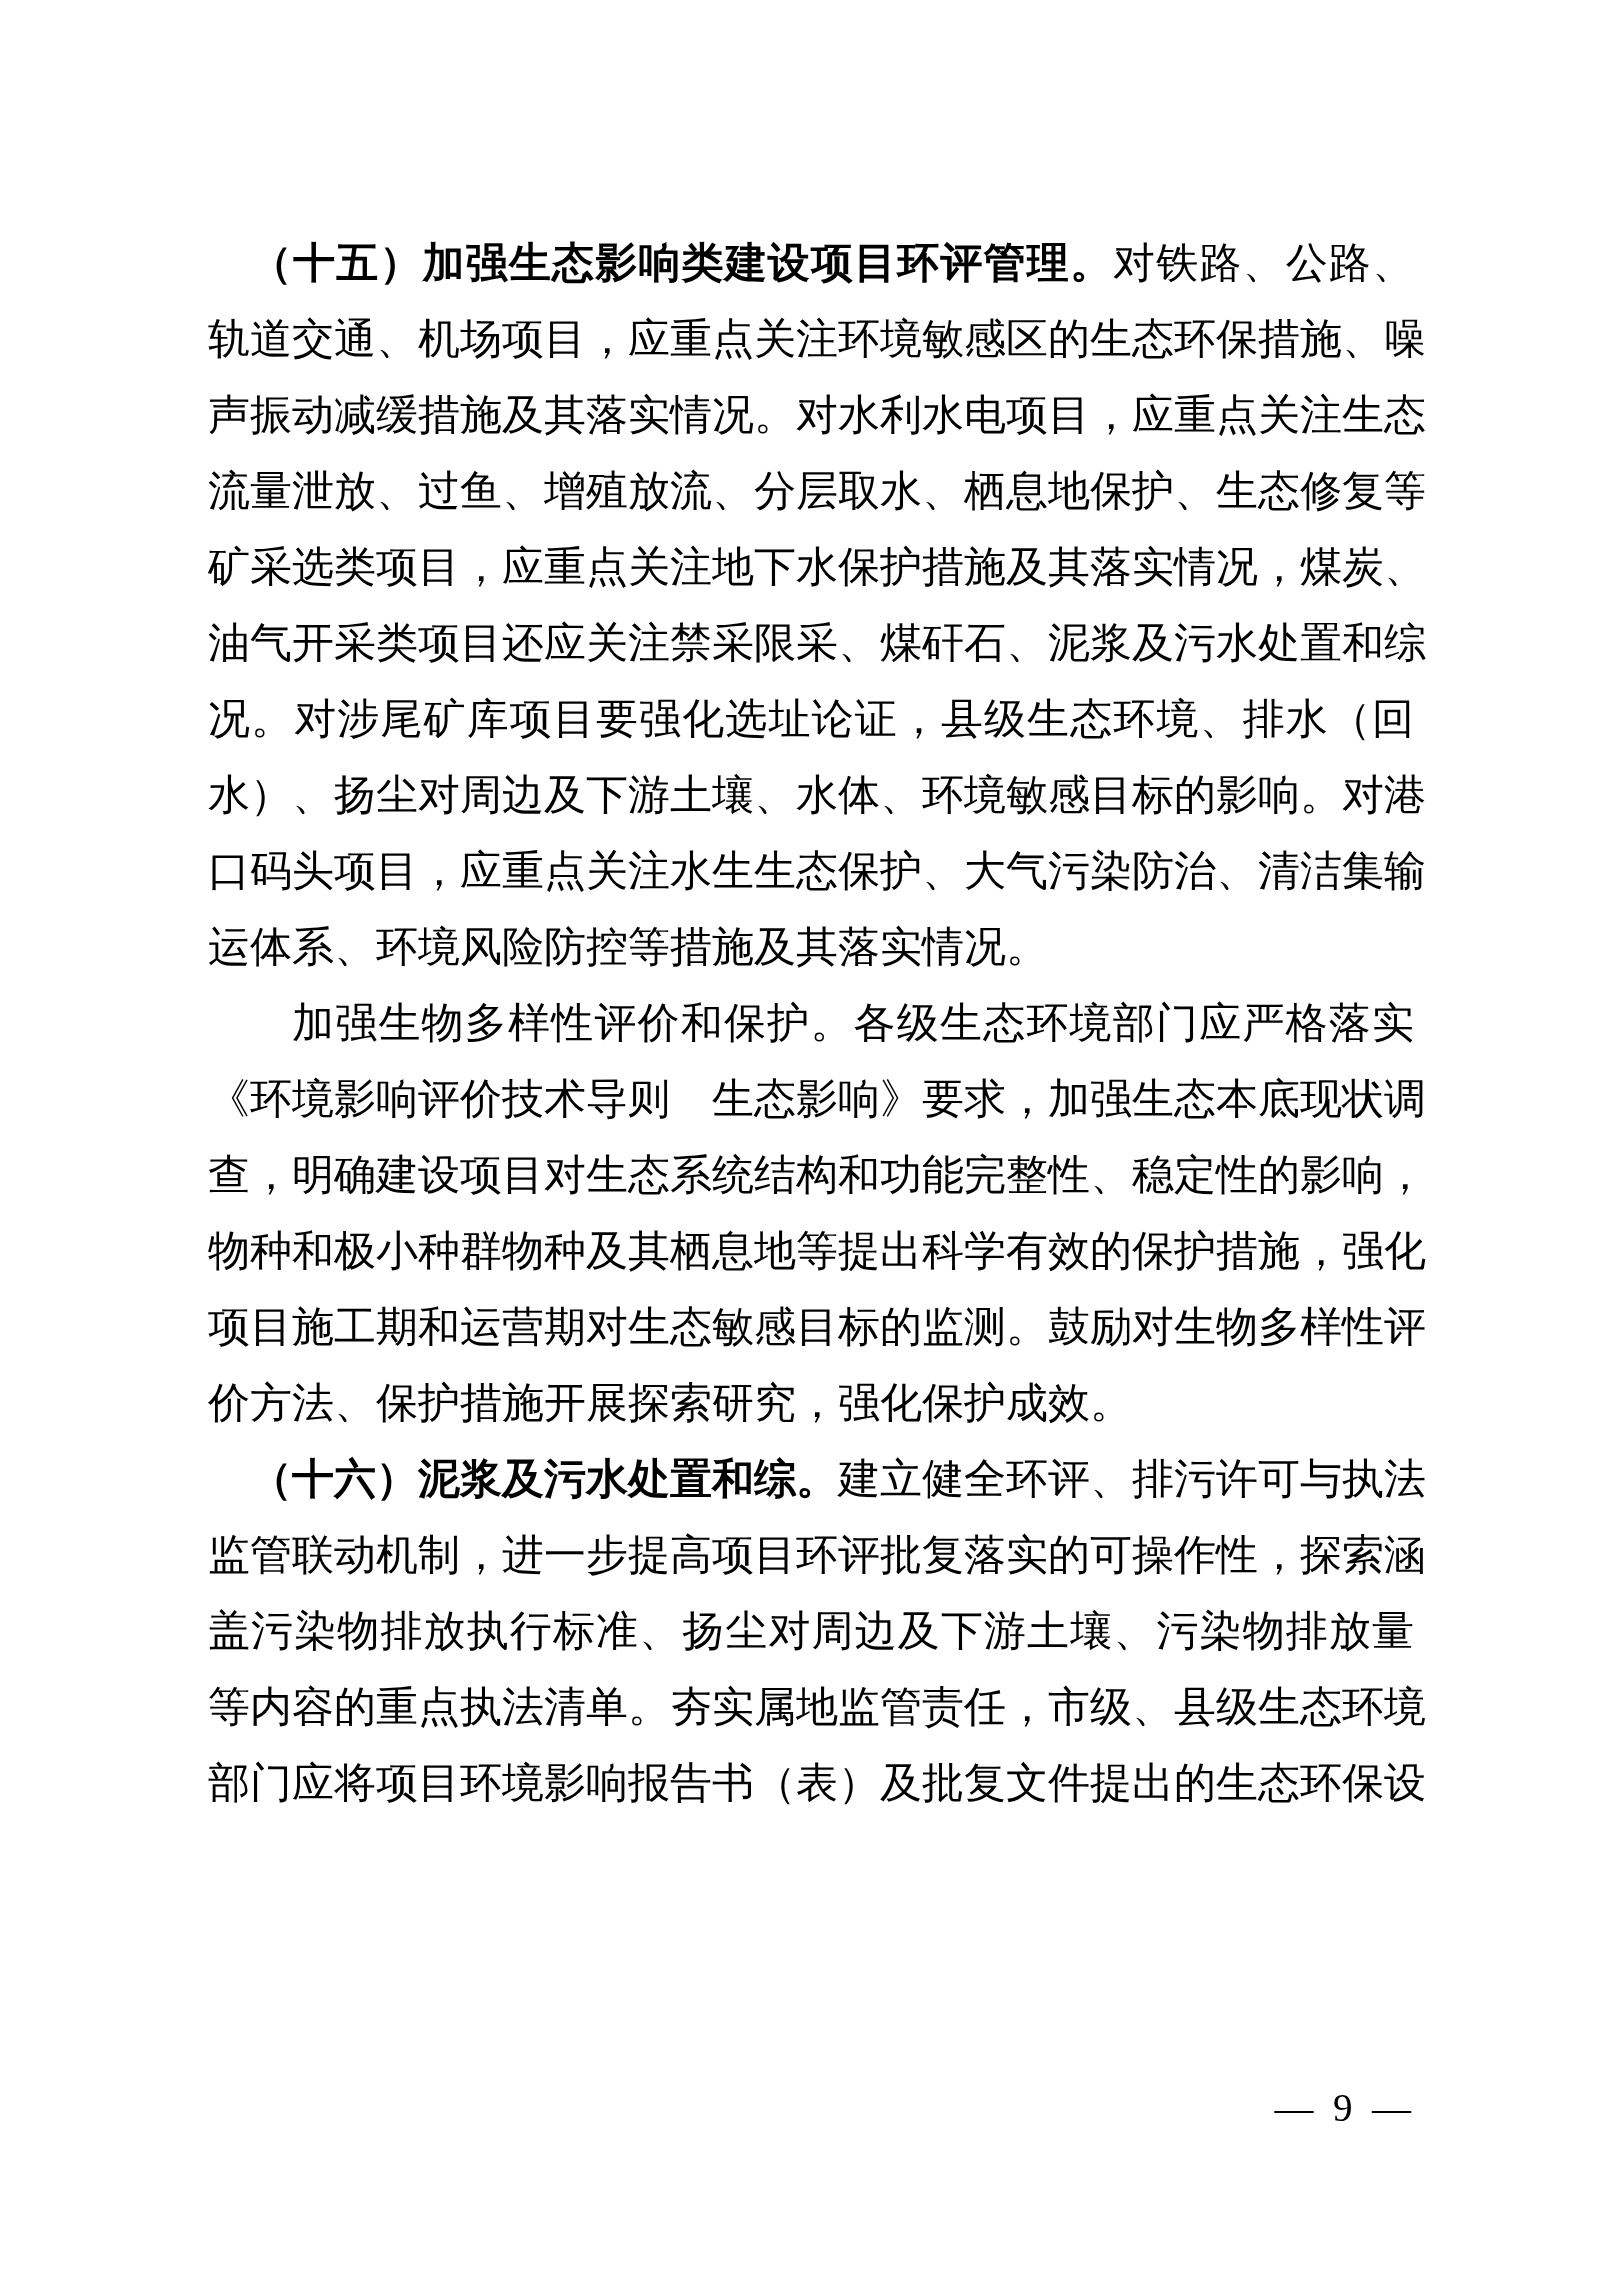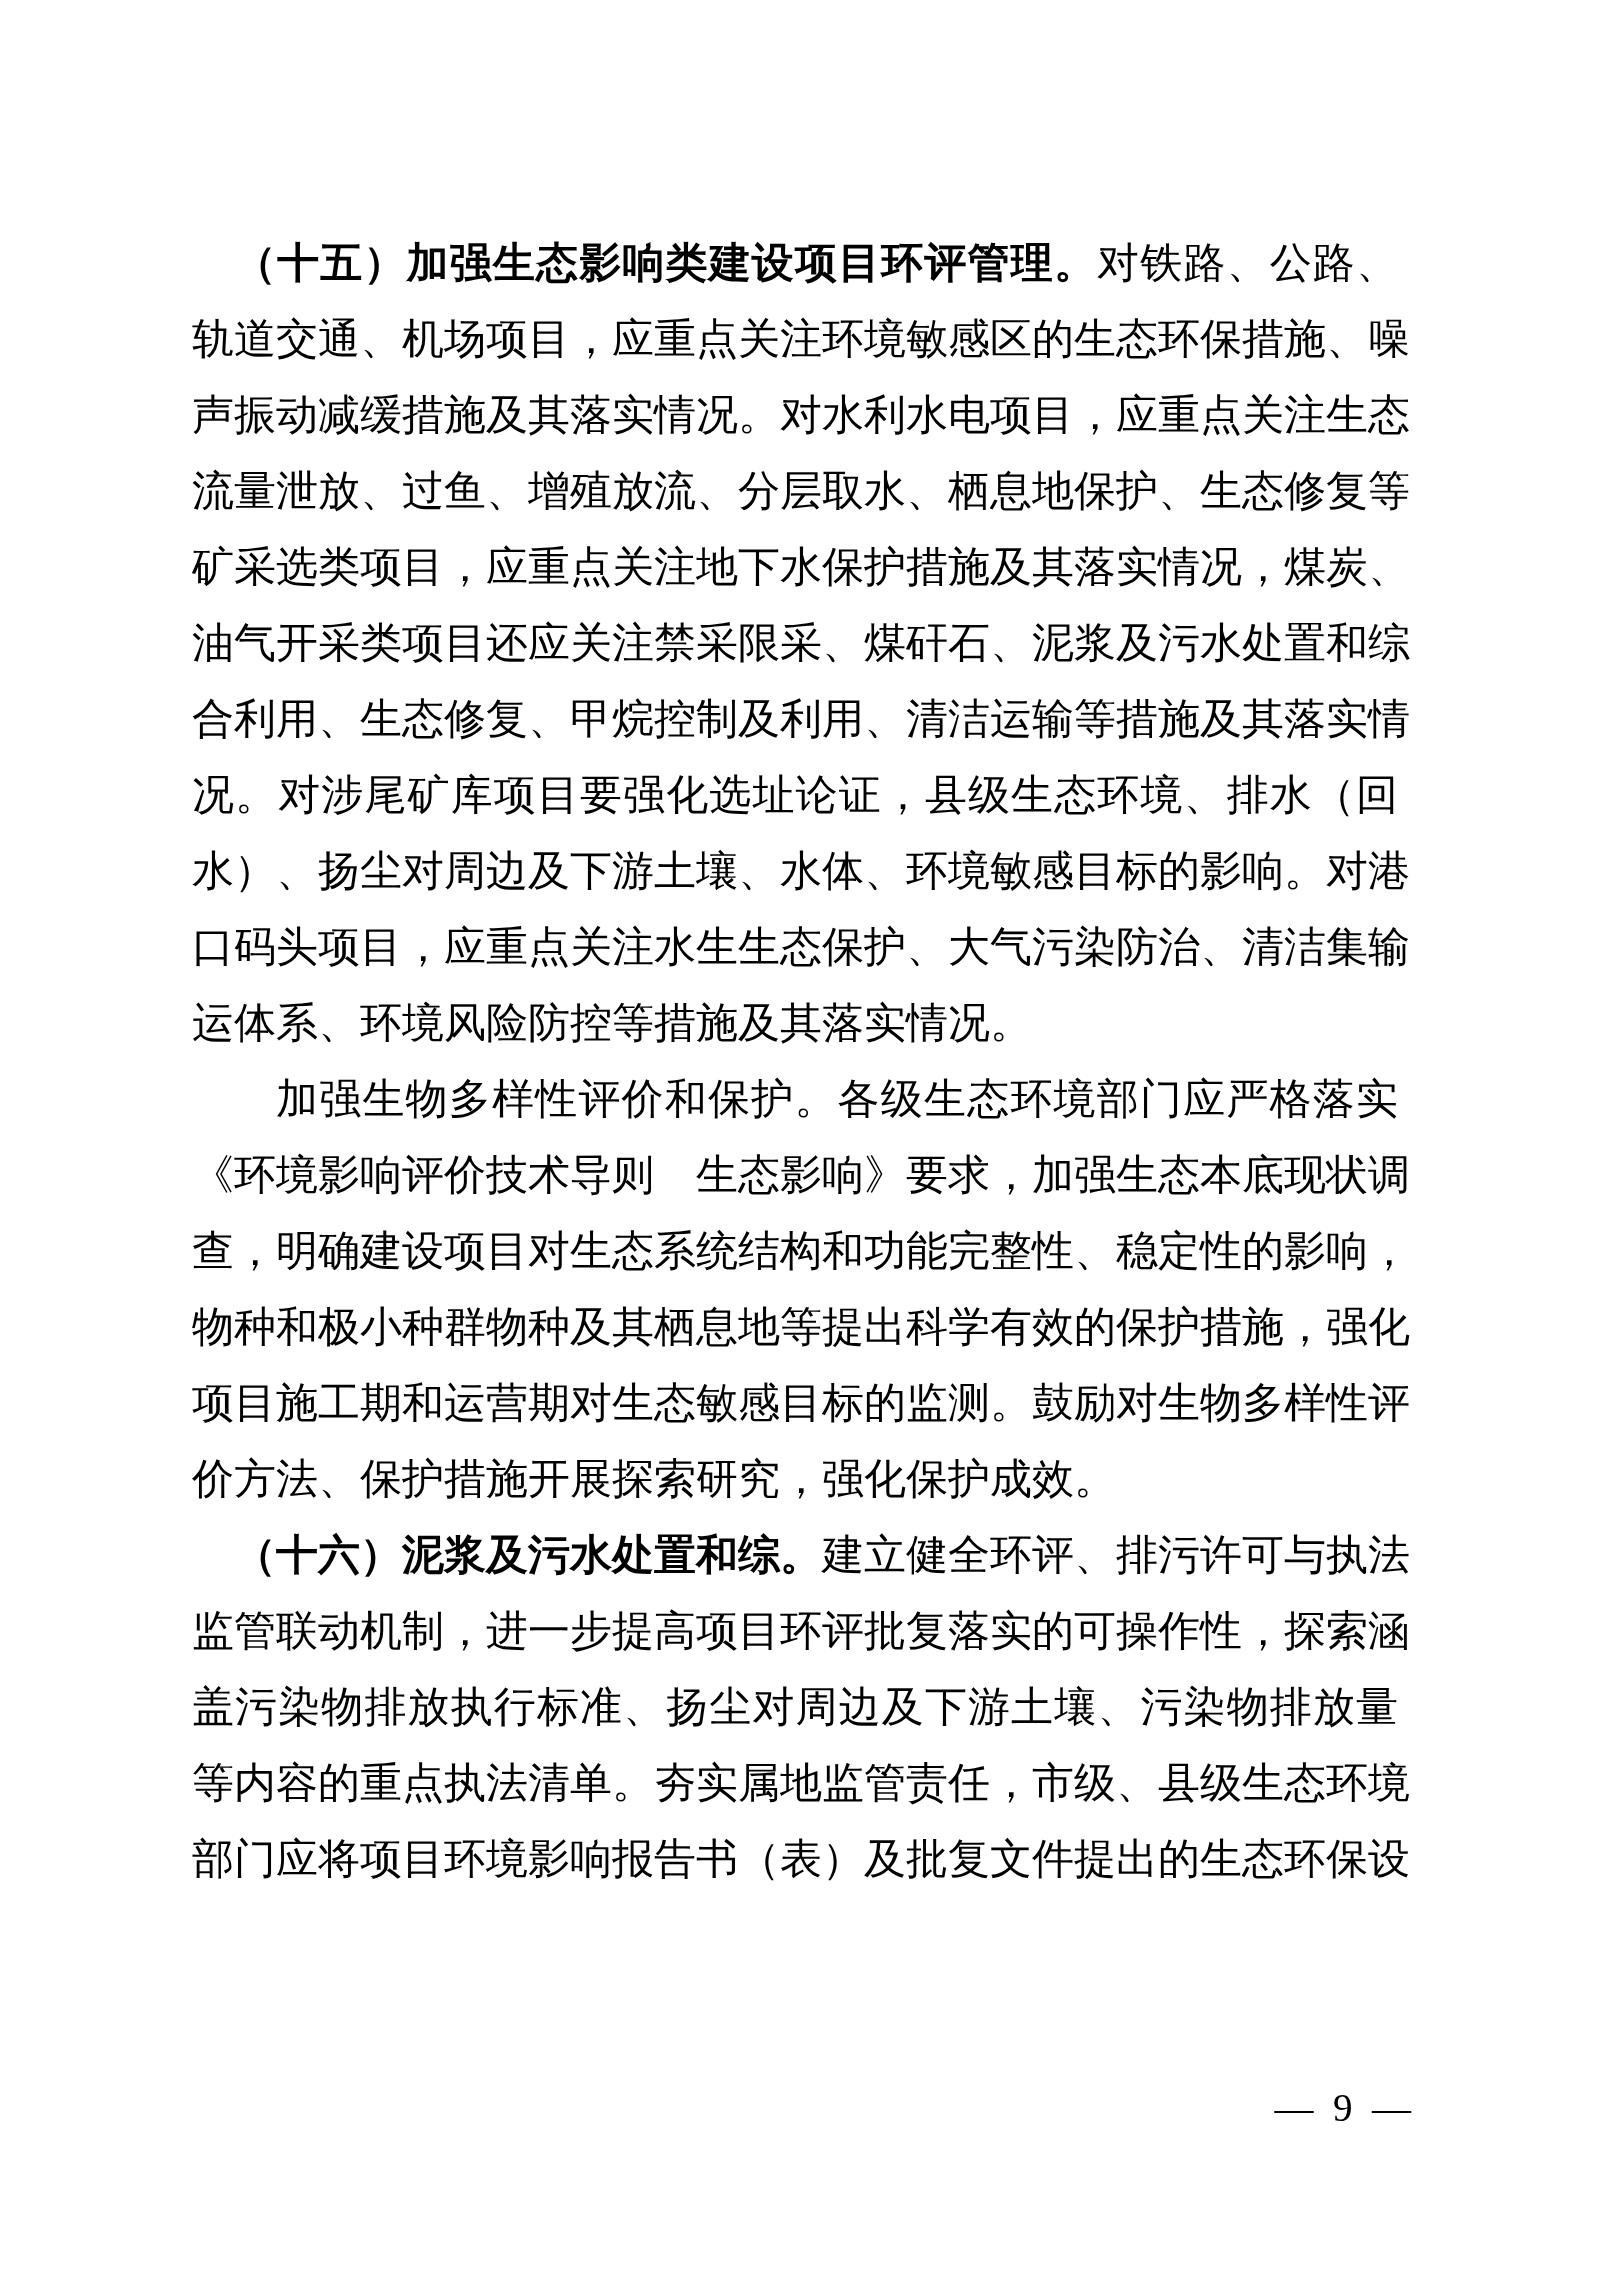--- a/index.html
+++ b/index.html
@@ -11,21 +11,21 @@
     position: relative;
     width: 1620px;
     height: 2293px;
     background: #ffffff;
     color: #000000;
     font-family: "Liberation Serif", serif;
     overflow: hidden;
   }
   .content {
     position: absolute;
-    left: 192px;
+    left: 208px;
     top: 225px;
     width: 1206px;
   }
   .line {
     font-size: 42px;
     line-height: 76px;
     height: 76px;
     white-space: nowrap;
     text-align: justify;
     letter-spacing: 0;
@@ -53,21 +53,20 @@
 <body>
 
 <div class="page">
   <main class="content" id="content">
       <div class="line j" style="text-indent: 1em;"><span class="seg seg-b">（十五）加强生态影响类建设项目环评管理。</span><span class="seg">对铁路、公路、</span></div>
       <div class="line j"><span class="seg">轨道交通、机场项目，应重点关注环境敏感区的生态环保措施、噪</span></div>
       <div class="line j"><span class="seg">声振动减缓措施及其落实情况。对水利水电项目，应重点关注生态</span></div>
       <div class="line j"><span class="seg">流量泄放、过鱼、增殖放流、分层取水、栖息地保护、生态修复等</span></div>
       <div class="line j"><span class="seg">矿采选类项目，应重点关注地下水保护措施及其落实情况，煤炭、</span></div>
       <div class="line j"><span class="seg">油气开采类项目还应关注禁采限采、煤矸石、泥浆及污水处置和综</span></div>
-      <div class="line j"><span class="seg">合利用、生态修复、甲烷控制及利用、清洁运输等措施及其落实情</span></div>
       <div class="line j"><span class="seg">况。对涉尾矿库项目要强化选址论证，县级生态环境、排水（回</span></div>
       <div class="line j"><span class="seg">水）、扬尘对周边及下游土壤、水体、环境敏感目标的影响。对港</span></div>
       <div class="line j"><span class="seg">口码头项目，应重点关注水生生态保护、大气污染防治、清洁集输</span></div>
       <div class="line"><span class="seg">运体系、环境风险防控等措施及其落实情况。</span></div>
       <div class="line j" style="text-indent: 2em;"><span class="seg">加强生物多样性评价和保护。各级生态环境部门应严格落实</span></div>
       <div class="line j"><span class="seg">《环境影响评价技术导则　生态影响》要求，加强生态本底现状调</span></div>
       <div class="line j"><span class="seg">查，明确建设项目对生态系统结构和功能完整性、稳定性的影响，</span></div>
       <div class="line j"><span class="seg">物种和极小种群物种及其栖息地等提出科学有效的保护措施，强化</span></div>
       <div class="line j"><span class="seg">项目施工期和运营期对生态敏感目标的监测。鼓励对生物多样性评</span></div>
       <div class="line"><span class="seg">价方法、保护措施开展探索研究，强化保护成效。</span></div>

